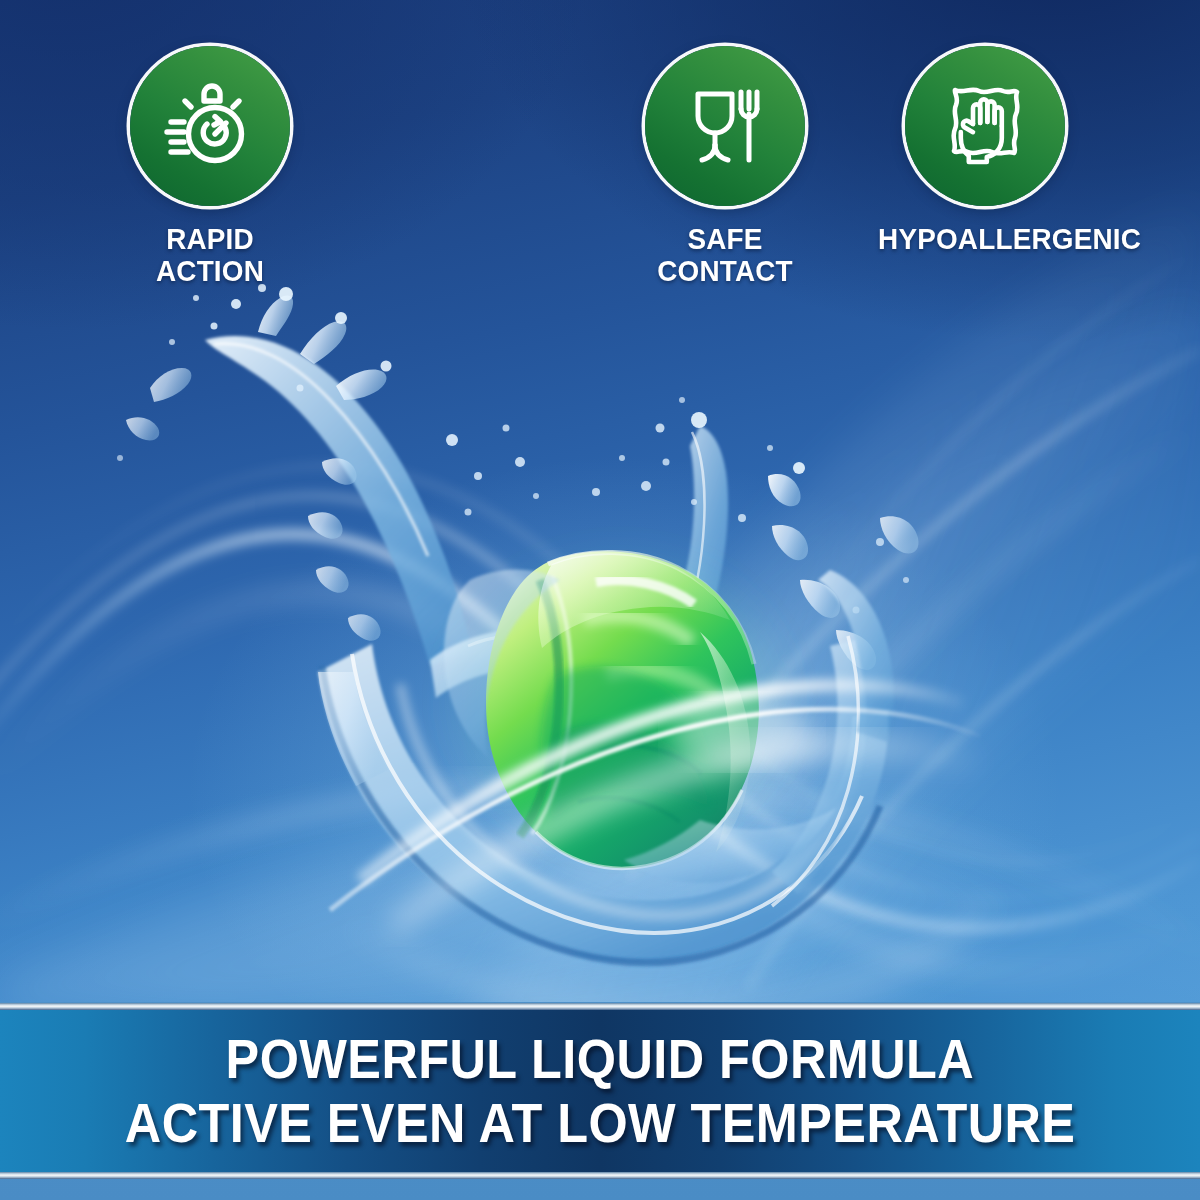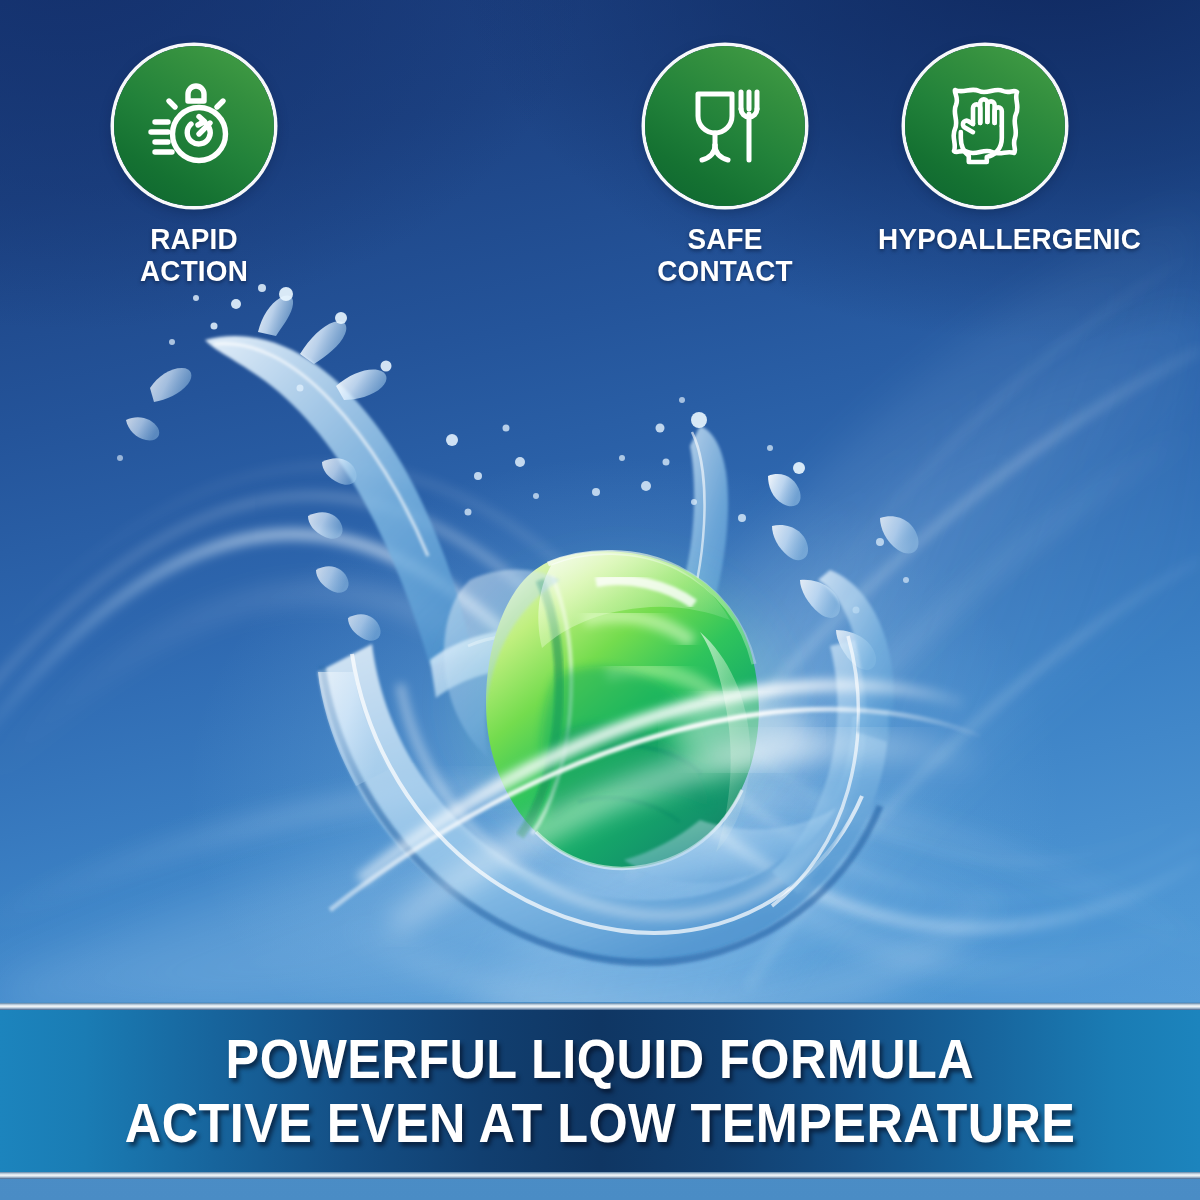--- a/index.html
+++ b/index.html
@@ -419,21 +419,21 @@
         <ellipse cx="742" cy="452" rx="70" ry="34" fill="#ffffff" opacity="0.42" filter="url(#bs16)"></ellipse>
       </g>
 
       <path d="M340,640 C450,700 620,726 780,700 C880,684 950,650 1000,610
                C960,690 860,740 740,752 C600,766 450,730 340,640 Z" fill="#ffffff" opacity="0.12" filter="url(#bs16)"></path>
     </svg>
   </div>
 
   <div class="badges">
 
-    <div class="badge" style="left:79px; top:46px;">
+    <div class="badge" style="left:95px; top:46px;">
       <div class="badge-circle">
         <span>
           <svg width="104" height="104" viewBox="0 0 104 104" fill="none" stroke="#ffffff" stroke-width="5.4" stroke-linecap="round" stroke-linejoin="round">
 
             <path d="M46 20 a8 8 0 0 1 16 0 v7 h-16 z"></path>
 
             <path d="M33 33 l-6 -6"></path>
             <path d="M75 33 l6 -6"></path>
 
             <circle cx="57" cy="60" r="26.5"></circle>

